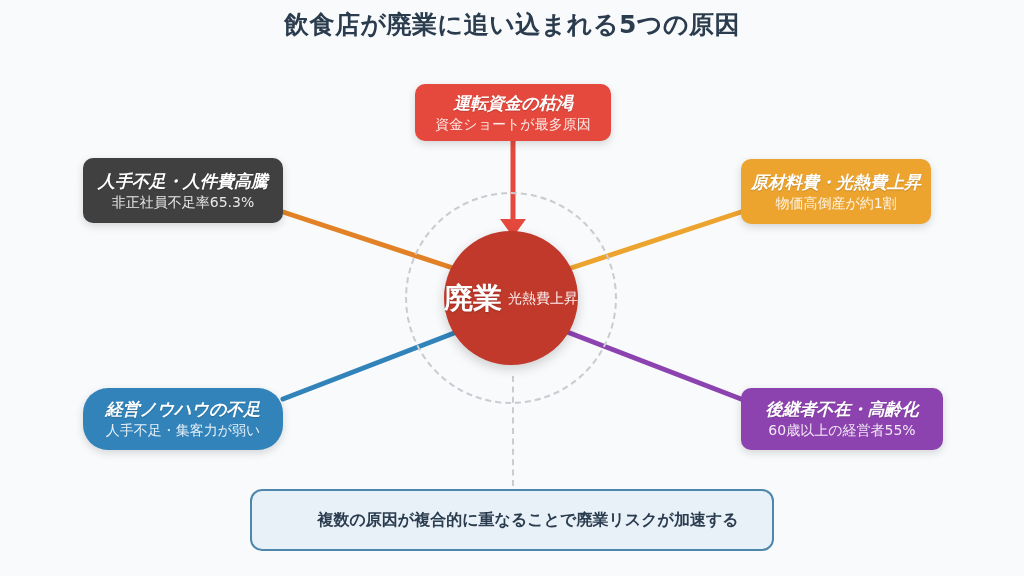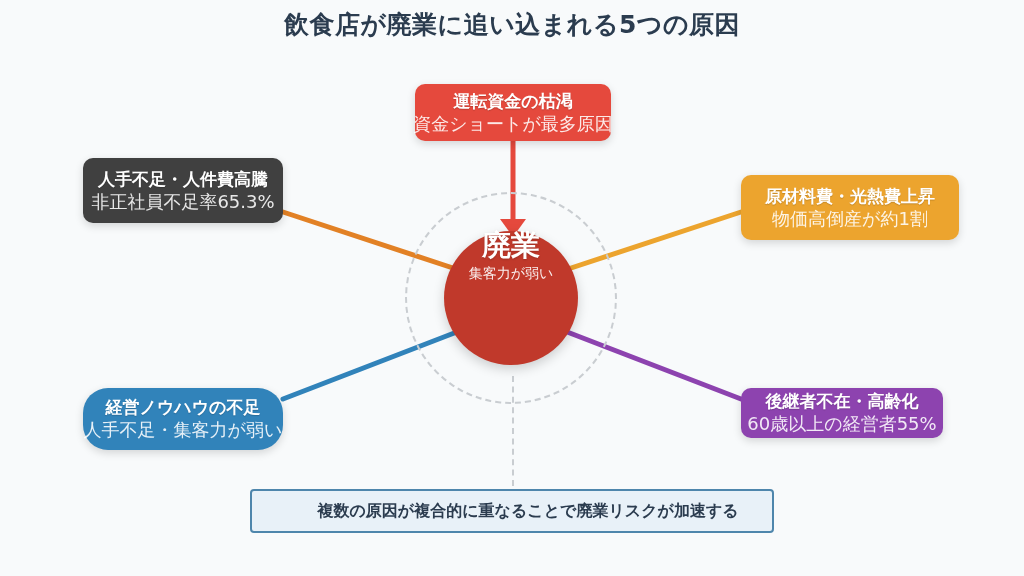--- a/index.html
+++ b/index.html
@@ -45,22 +45,22 @@
     width: 0; height: 110px;
     border-left: 2px dashed #c9cdd1;
   }
 
   .center-circle {
     position: absolute;
     left: 444px; top: 231px;
     width: 134px; height: 134px;
     border-radius: 50%;
     display: flex;
-    flex-direction: column;
     align-items: center;
+    justify-content: center;
     gap: 6px;
     box-shadow: 0 4px 12px rgba(0,0,0,0.18);
   }
   .center-title {
     color: #ffffff;
     font-size: 29px;
     font-weight: bold;
     line-height: 1;
     text-shadow: 0 1px 2px rgba(0,0,0,0.2);
   }
@@ -80,40 +80,41 @@
     gap: 5px;
     box-shadow: 0 3px 9px rgba(0,0,0,0.15);
   }
   .cause-label {
     color: #ffffff;
     font-size: 17px;
     font-weight: bold;
     line-height: 1;
     text-shadow: 0 1px 1px rgba(0,0,0,0.18);
     white-space: nowrap;
+    font-style: italic;
   }
   .cause-detail {
     color: rgba(255,255,255,0.88);
-    font-size: 18px;
+    font-size: 14px;
     line-height: 1;
     white-space: nowrap;
   }
 
   .pos-top          { left: 415px; top: 84px;  width: 196px; height: 57px; }
   .pos-top-left     { left: 83px;  top: 158px; width: 200px; height: 65px; }
-  .pos-top-right    { left: 741px; top: 175px; width: 218px; height: 65px; }
+  .pos-top-right    { left: 741px; top: 159px; width: 190px; height: 65px; }
   .pos-bottom-left  { left: 83px;  top: 388px; width: 200px; height: 62px; }
-  .pos-bottom-right { left: 741px; top: 388px; width: 202px; height: 50px; }
+  .pos-bottom-right { left: 741px; top: 388px; width: 202px; height: 62px; }
 
   .footer-note {
     position: absolute;
     left: 250px; top: 489px;
-    width: 524px; height: 44px;
+    width: 524px; height: 62px;
     border: 2px solid;
-    border-radius: 4px;
+    border-radius: 12px;
     display: flex;
     align-items: center;
     justify-content: center;
     padding-left: 32px;
   }
   .footer-note span {
     font-size: 16px;
     font-weight: bold;
     white-space: nowrap;
   }
@@ -133,21 +134,21 @@
     <line class="arrow-shaft" x1="513" y1="140" x2="513" y2="222" style="stroke: rgb(229, 73, 61);"></line>
     <polygon points="500,219 526,219 513,237" style="fill: rgb(229, 73, 61);"></polygon>
   </svg>
 
   <div class="dashed-ring" style="border-color: rgb(201, 205, 209);"></div>
 
   <div class="dashed-drop" style="border-color: rgb(201, 205, 209);"></div>
 
   <div class="center-circle" style="background-color: rgb(192, 57, 43);">
     <div class="center-title">廃業</div>
-    <div class="center-sub">集客力が弱い</div>
+    <div class="center-sub">光熱費上昇</div>
   </div>
 
   <div class="cause pos-top" style="background-color: rgb(229, 73, 61);">
     <div class="cause-label">運転資金の枯渇</div>
     <div class="cause-detail">資金ショートが最多原因</div>
   </div>
 
   <div class="cause pos-top-left" style="background-color: #404040;">
     <div class="cause-label">人手不足・人件費高騰</div>
     <div class="cause-detail">非正社員不足率65.3%</div>

